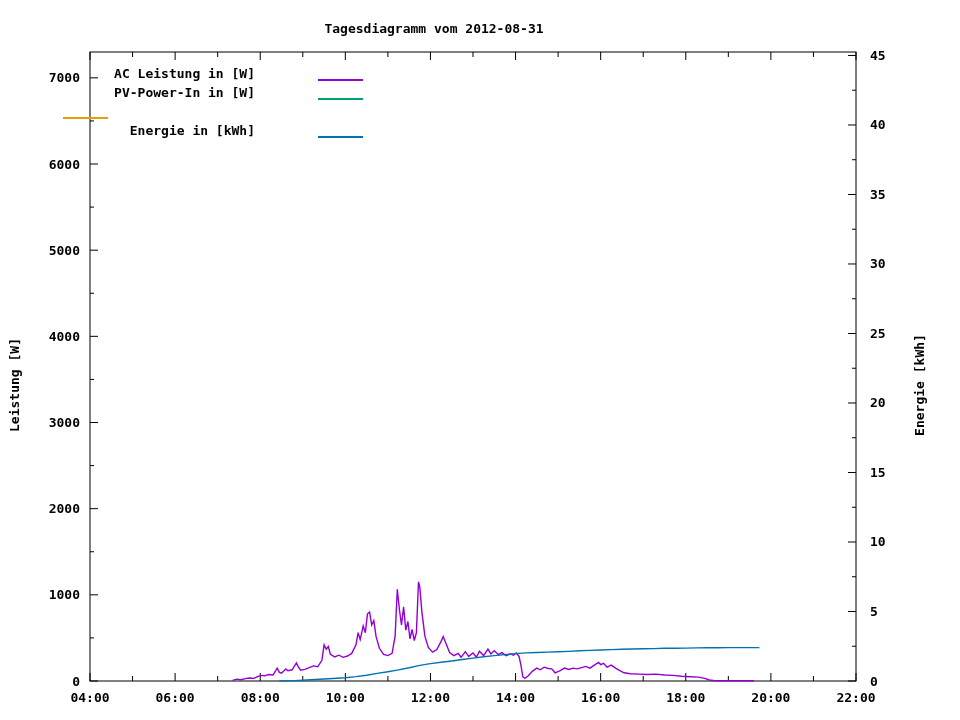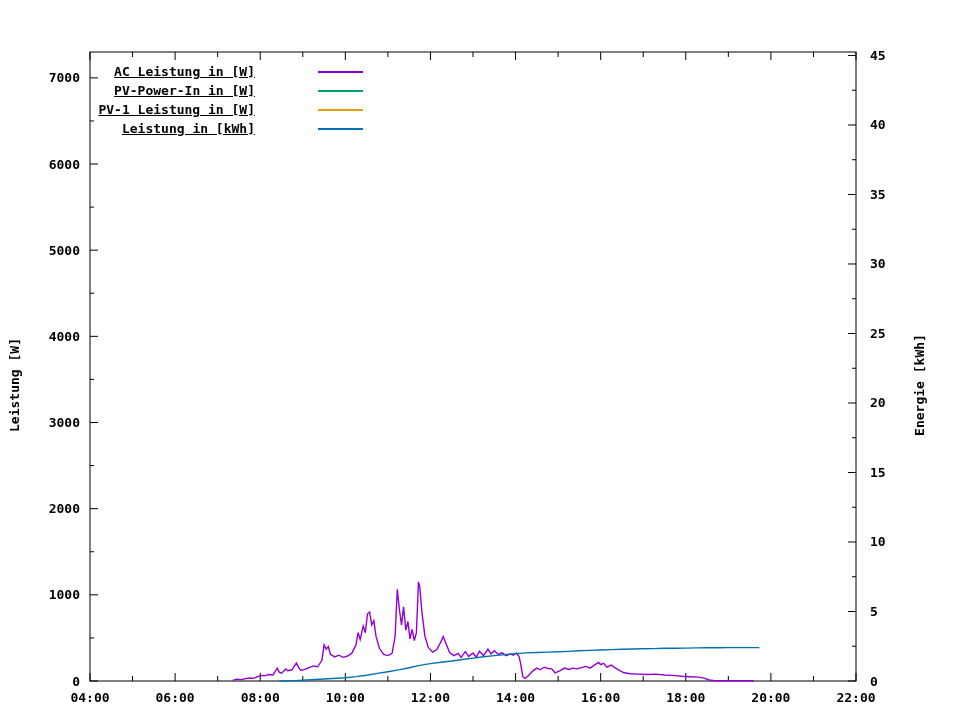--- a/index.html
+++ b/index.html
@@ -4,21 +4,21 @@
 <style>
   html,body{margin:0;padding:0;background:#fff;}
   #screen{position:relative;width:960px;height:720px;background:#fff;overflow:hidden;
           font-family:"DejaVu Sans Mono",monospace;color:#000;}
   #chart-svg{position:absolute;left:0;top:0;}
   svg text{font-family:"DejaVu Sans Mono",monospace;font-size:13px;font-weight:bold;fill:#000;}
   .abs{position:absolute;white-space:nowrap;}
   #title{font-size:13px;font-weight:bold;transform:translate(-50%,-50%);}
   .axis-label{font-size:13px;font-weight:bold;transform:translate(-50%,-50%) rotate(-90deg);}
   #legend{position:absolute;left:0;top:62px;}
-  .legend-row{display:flex;align-items:center;height:19px;text-decoration:underline;}
+  .legend-row{display:flex;align-items:flex-end;height:19px;}
   .legend-label{display:inline-block;width:255px;text-align:right;font-size:13px;font-weight:bold;}
   .legend-line{display:inline-block;width:45px;height:2px;margin-left:63px;}
 </style>
 </head>
 <body>
 
 <div id="screen">
   <svg id="chart-svg" width="960" height="720">
     <g id="g-border">
         <rect x="90" y="52" width="766" height="629" fill="none" stroke="#000" stroke-width="1"></rect>
@@ -134,36 +134,36 @@
         <text x="870" y="198.98066298342542" text-anchor="start">35</text>
         <text x="870" y="129.47790055248618" text-anchor="start">40</text>
         <text x="870" y="59.975138121546934" text-anchor="start">45</text>
       </g>
     <g id="g-series">
         <polyline points="232.6,680.3 236.8,679.1 241.1,679.7 245.3,678.6 249.6,678.0 253.8,678.4 258.1,676.3 262.4,675.4 264.5,675.8 268.7,674.5 273.0,675.0 277.2,668.1 279.4,672.4 281.5,673.2 285.8,668.9 287.9,670.7 292.1,669.8 296.4,662.9 298.5,667.2 300.6,670.2 304.9,669.4 309.2,667.6 313.4,665.9 317.7,666.8 321.9,660.3 324.1,644.8 326.2,649.1 328.3,646.5 330.4,654.3 334.7,656.9 338.9,655.2 343.2,657.3 347.5,656.0 351.7,653.4 356.0,644.8 358.1,632.7 360.2,639.6 363.2,625.9 365.3,632.7 367.5,613.8 369.6,612.1 371.7,625.0 373.8,620.7 376.0,636.2 379.4,648.3 383.6,654.3 387.9,655.6 392.1,653.4 395.1,636.2 397.3,589.2 399.4,609.5 401.5,625.0 403.6,606.9 405.8,630.2 407.9,621.5 410.0,638.8 412.1,629.3 414.3,640.5 416.4,632.7 418.5,581.9 419.8,587.1 421.9,612.1 424.9,636.2 428.3,647.4 432.6,652.1 436.8,649.5 441.1,641.4 443.2,636.6 446.2,643.9 449.6,652.6 453.9,655.6 458.1,653.4 461.1,657.3 465.3,651.7 468.7,656.4 473.0,653.0 476.4,657.3 479.4,651.3 483.6,655.6 487.9,649.1 490.9,653.9 494.3,650.8 498.5,654.7 501.9,652.6 506.2,655.6 510.4,653.9 513.4,655.2 516.4,653.0 519.0,656.4 520.7,663.8 522.8,676.7 524.9,678.4 528.3,675.8 532.6,671.1 536.8,668.1 540.2,669.8 544.1,667.2 548.3,668.5 551.7,668.9 555.1,672.8 560.2,670.7 564.5,668.1 568.8,669.4 573.0,668.1 577.3,668.9 581.5,667.6 585.8,666.4 590.0,668.1 594.3,665.1 598.5,662.5 600.7,664.6 603.6,663.3 607.0,667.2 611.3,665.1 615.6,668.1 619.8,670.7 624.1,672.8 630.5,673.7 639.0,674.1 647.5,674.5 656.0,674.1 664.5,675.0 673.0,675.4 681.5,676.3 690.0,676.7 698.5,677.1 704.9,678.4 709.2,680.0 713.4,680.5 719.8,680.7 728.3,680.6 734.7,680.7 741.1,680.7 747.5,680.7 753.9,680.7" fill="none" stroke="#9400d3" stroke-width="1.4"></polyline>
         <polyline points="279.4,681.0 294.3,680.6 307.0,680.0 319.8,679.3 332.6,678.5 345.3,677.7 356.0,676.6 366.6,675.2 377.3,673.4 387.9,671.7 398.5,669.9 409.2,667.8 419.8,665.4 430.4,663.6 441.1,662.2 451.7,661.0 462.4,659.5 473.0,658.1 483.6,656.7 494.3,655.6 504.9,654.6 515.6,653.6 526.2,652.9 536.8,652.5 547.5,652.1 558.1,651.8 568.8,651.4 579.4,650.8 590.0,650.4 600.7,650.0 611.3,649.6 621.9,649.3 632.6,649.0 643.2,648.8 653.9,648.6 664.5,648.3 675.1,648.2 685.8,648.1 696.4,647.9 707.1,647.8 717.7,647.8 728.3,647.6 741.1,647.6 759.4,647.6" fill="none" stroke="#0072b2" stroke-width="1.4"></polyline>
       </g>
   </svg>
 
+  <div id="title" class="abs" style="left:434px;top:28px;">Tagesdiagramm vom 2012-08-31</div>
 
   <div class="abs axis-label" style="left:14px;top:385px;">Leistung [W]</div>
 
   <div class="abs axis-label" style="left:919px;top:385px;">Energie [kWh]</div>
 
   <div id="legend">
       <div class="legend-row">
         <span class="legend-label">AC Leistung in [W]</span>
         <span class="legend-line" style="background: rgb(148, 0, 211);"></span>
       </div>
       <div class="legend-row">
         <span class="legend-label">PV-Power-In in [W]</span>
         <span class="legend-line" style="background: rgb(0, 158, 115);"></span>
       </div>
       <div class="legend-row">
-        <span class="legend-label">PV-1 Leistung in [W]</span>
         <span class="legend-line" style="background: rgb(230, 159, 0);"></span>
       </div>
       <div class="legend-row">
-        <span class="legend-label">Leistung in [kWh]</span>
+        <span class="legend-label">Energie in [kWh]</span>
         <span class="legend-line" style="background: rgb(0, 114, 178);"></span>
       </div>
     </div>
 </div>
 
 </body></html>

